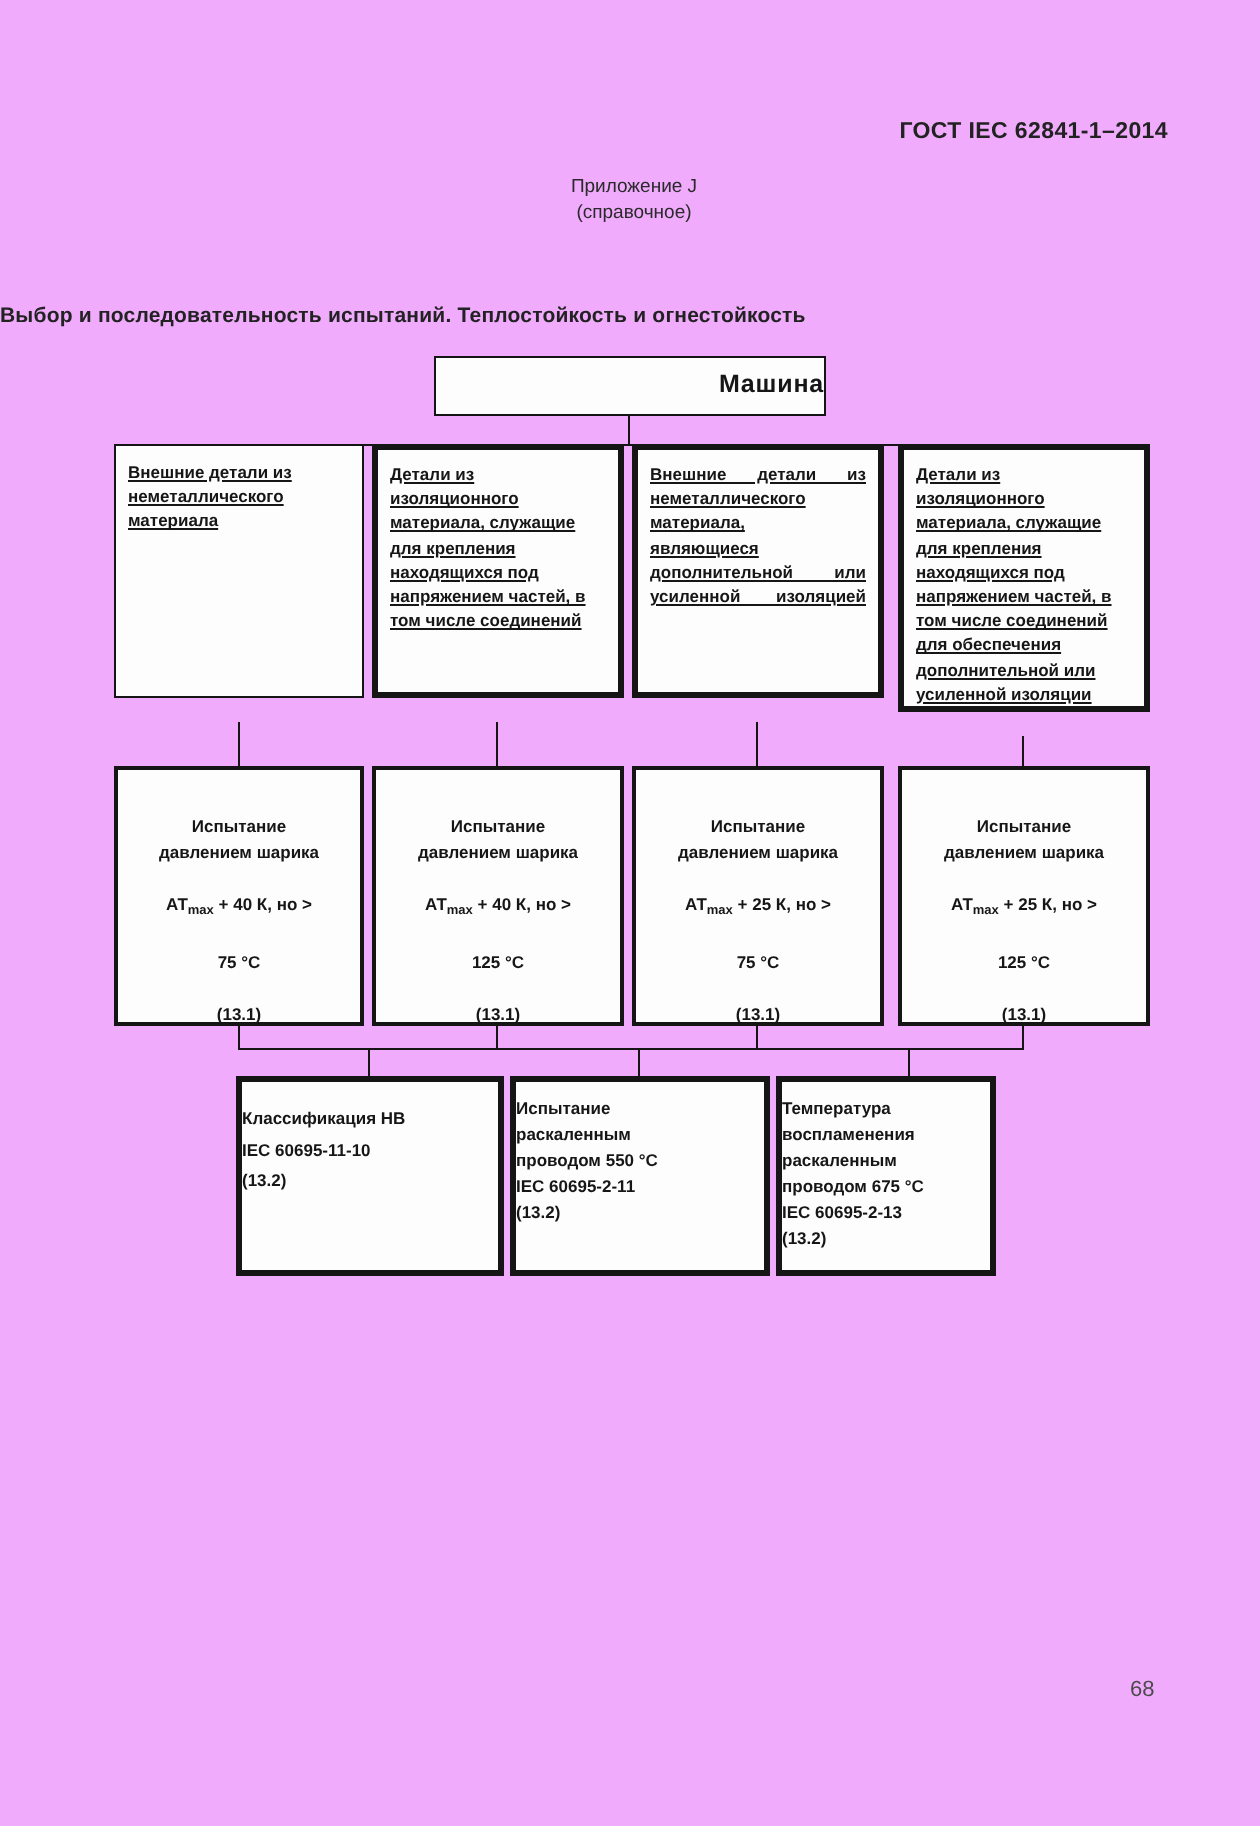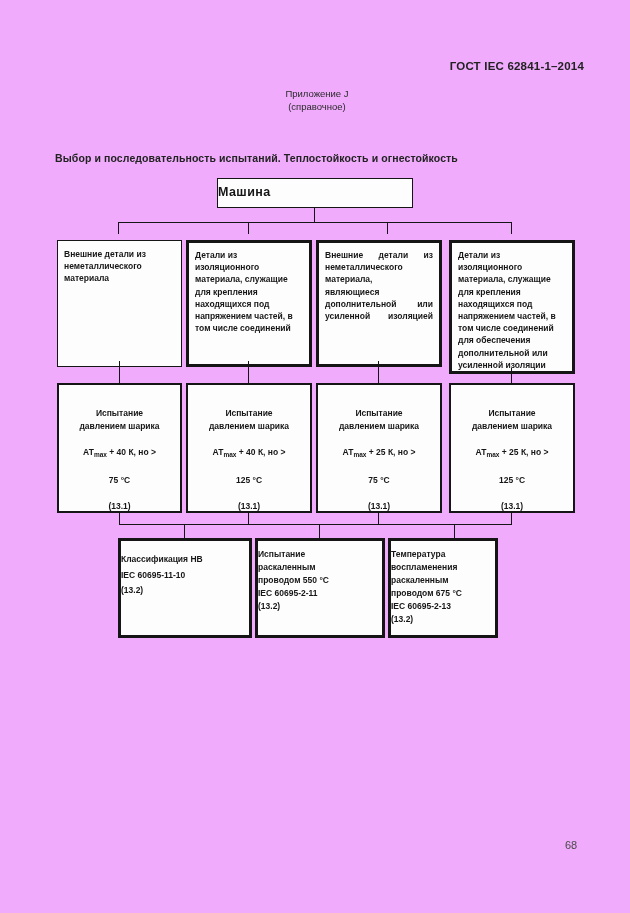--- a/index.html
+++ b/index.html
@@ -10,35 +10,35 @@
   }
   .hdr {
     position:absolute; top:60px; right:46px;
     font-size:11.5px; font-weight:bold; letter-spacing:0.2px; color:#222;
   }
   .annex {
     position:absolute; top:88px; left:0; width:634px; text-align:center;
     font-size:9.5px; line-height:12.5px; color:#2a2a2a;
   }
   .title {
-    position:absolute; top:152px; left:0; width:513px; text-align:center;
+    position:absolute; top:152px; left:0; width:513px; text-align:left;
     font-size:10.5px; font-weight:bold; color:#222; letter-spacing:0.1px;
   }
   .bx {
     position:absolute; border:2px solid #151515; background:#fdfdfd;
     font-weight:bold; color:#161616;
   }
   .root {
     left:217px; top:178px; width:196px; height:30px; border-width:1px;
-    text-align:left; font-size:12.5px; line-height:27px; letter-spacing:0.4px;
+    text-align:right; font-size:12.5px; line-height:27px; letter-spacing:0.4px;
   }
   .r1 {
-    top:240px; height:127px; border-width:3px;
+    top:222px; height:127px; border-width:3px;
     font-size:8.5px; line-height:12.2px; padding:6px 4px 0 6px;
-    white-space:pre-line; text-align:left;
+    white-space:pre-line; text-align:left;text-decoration:underline;
   }
   .r1.b1 { border-width:1px; padding-top:7px; }
   .r1.b3 { text-align:justify; text-align-last:justify; padding-right:6px; }
   .r1.b4 { height:134px; }
   .r2 {
     top:383px; height:130px; border-width:2px;
     font-size:8.5px; line-height:13px; text-align:center; padding-top:9px;
     white-space:pre-line;
   }
   .r2 sub { font-size:6.5px; vertical-align:-2px; font-weight:bold; }

